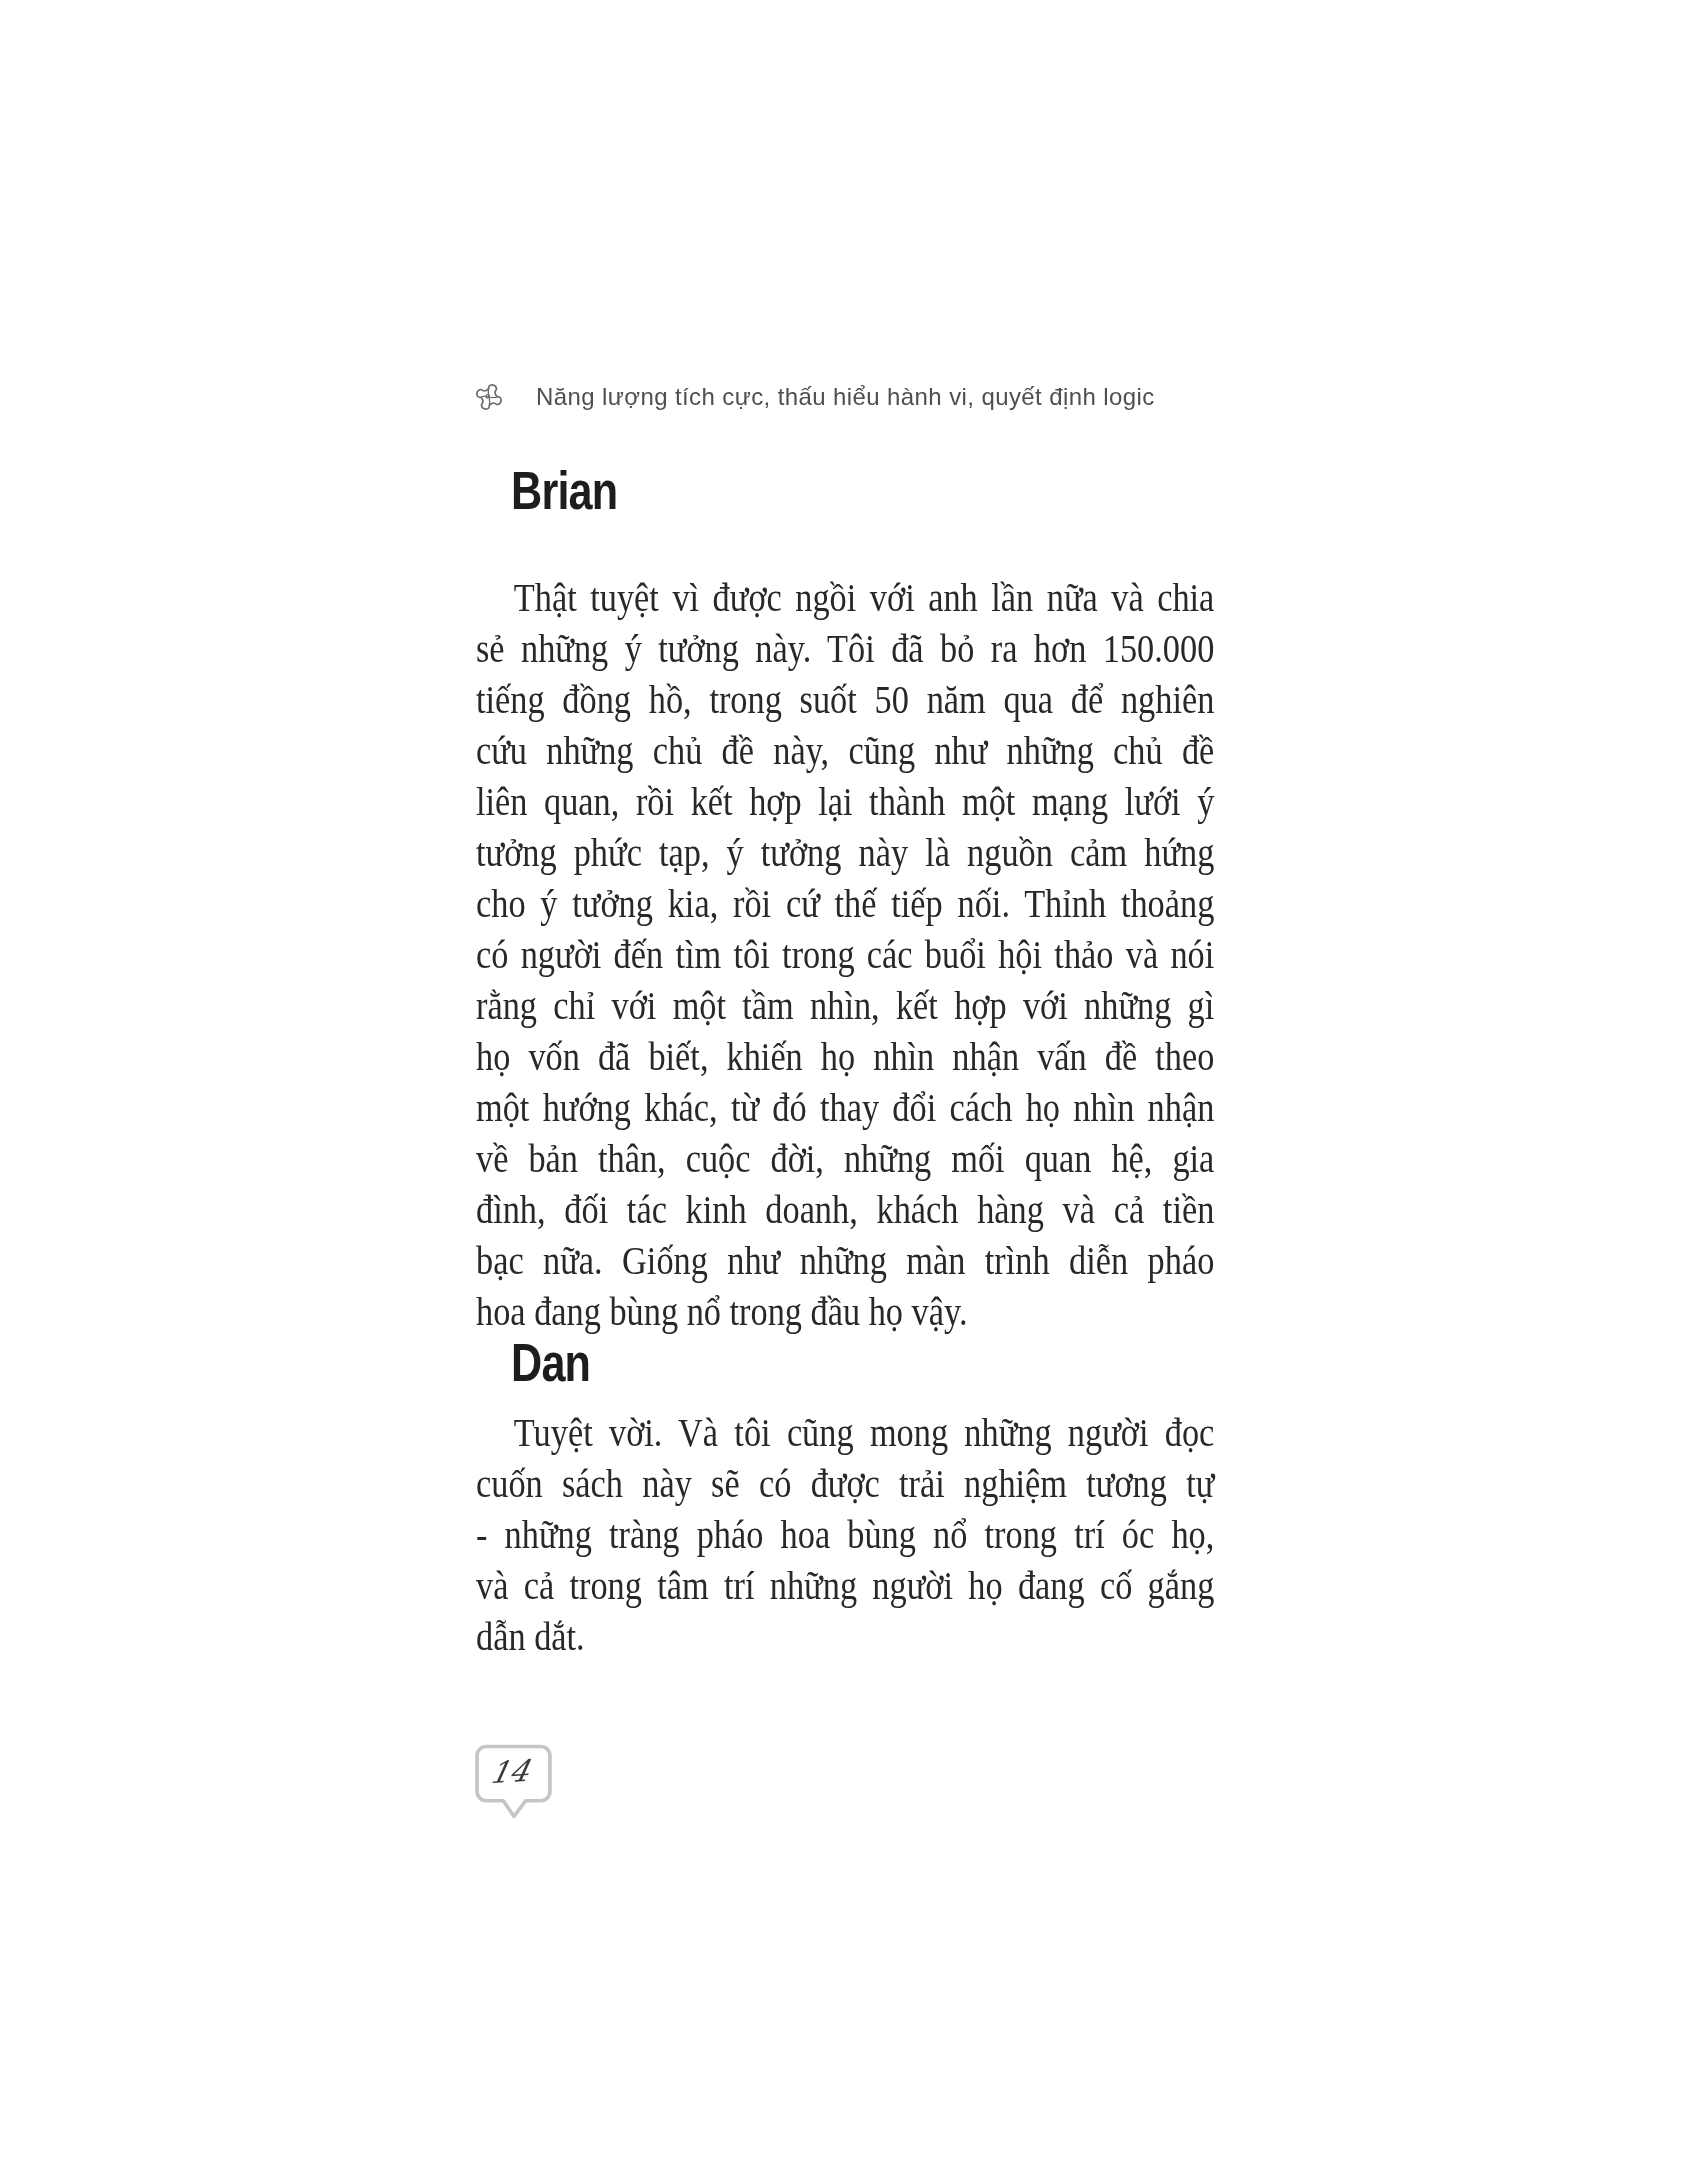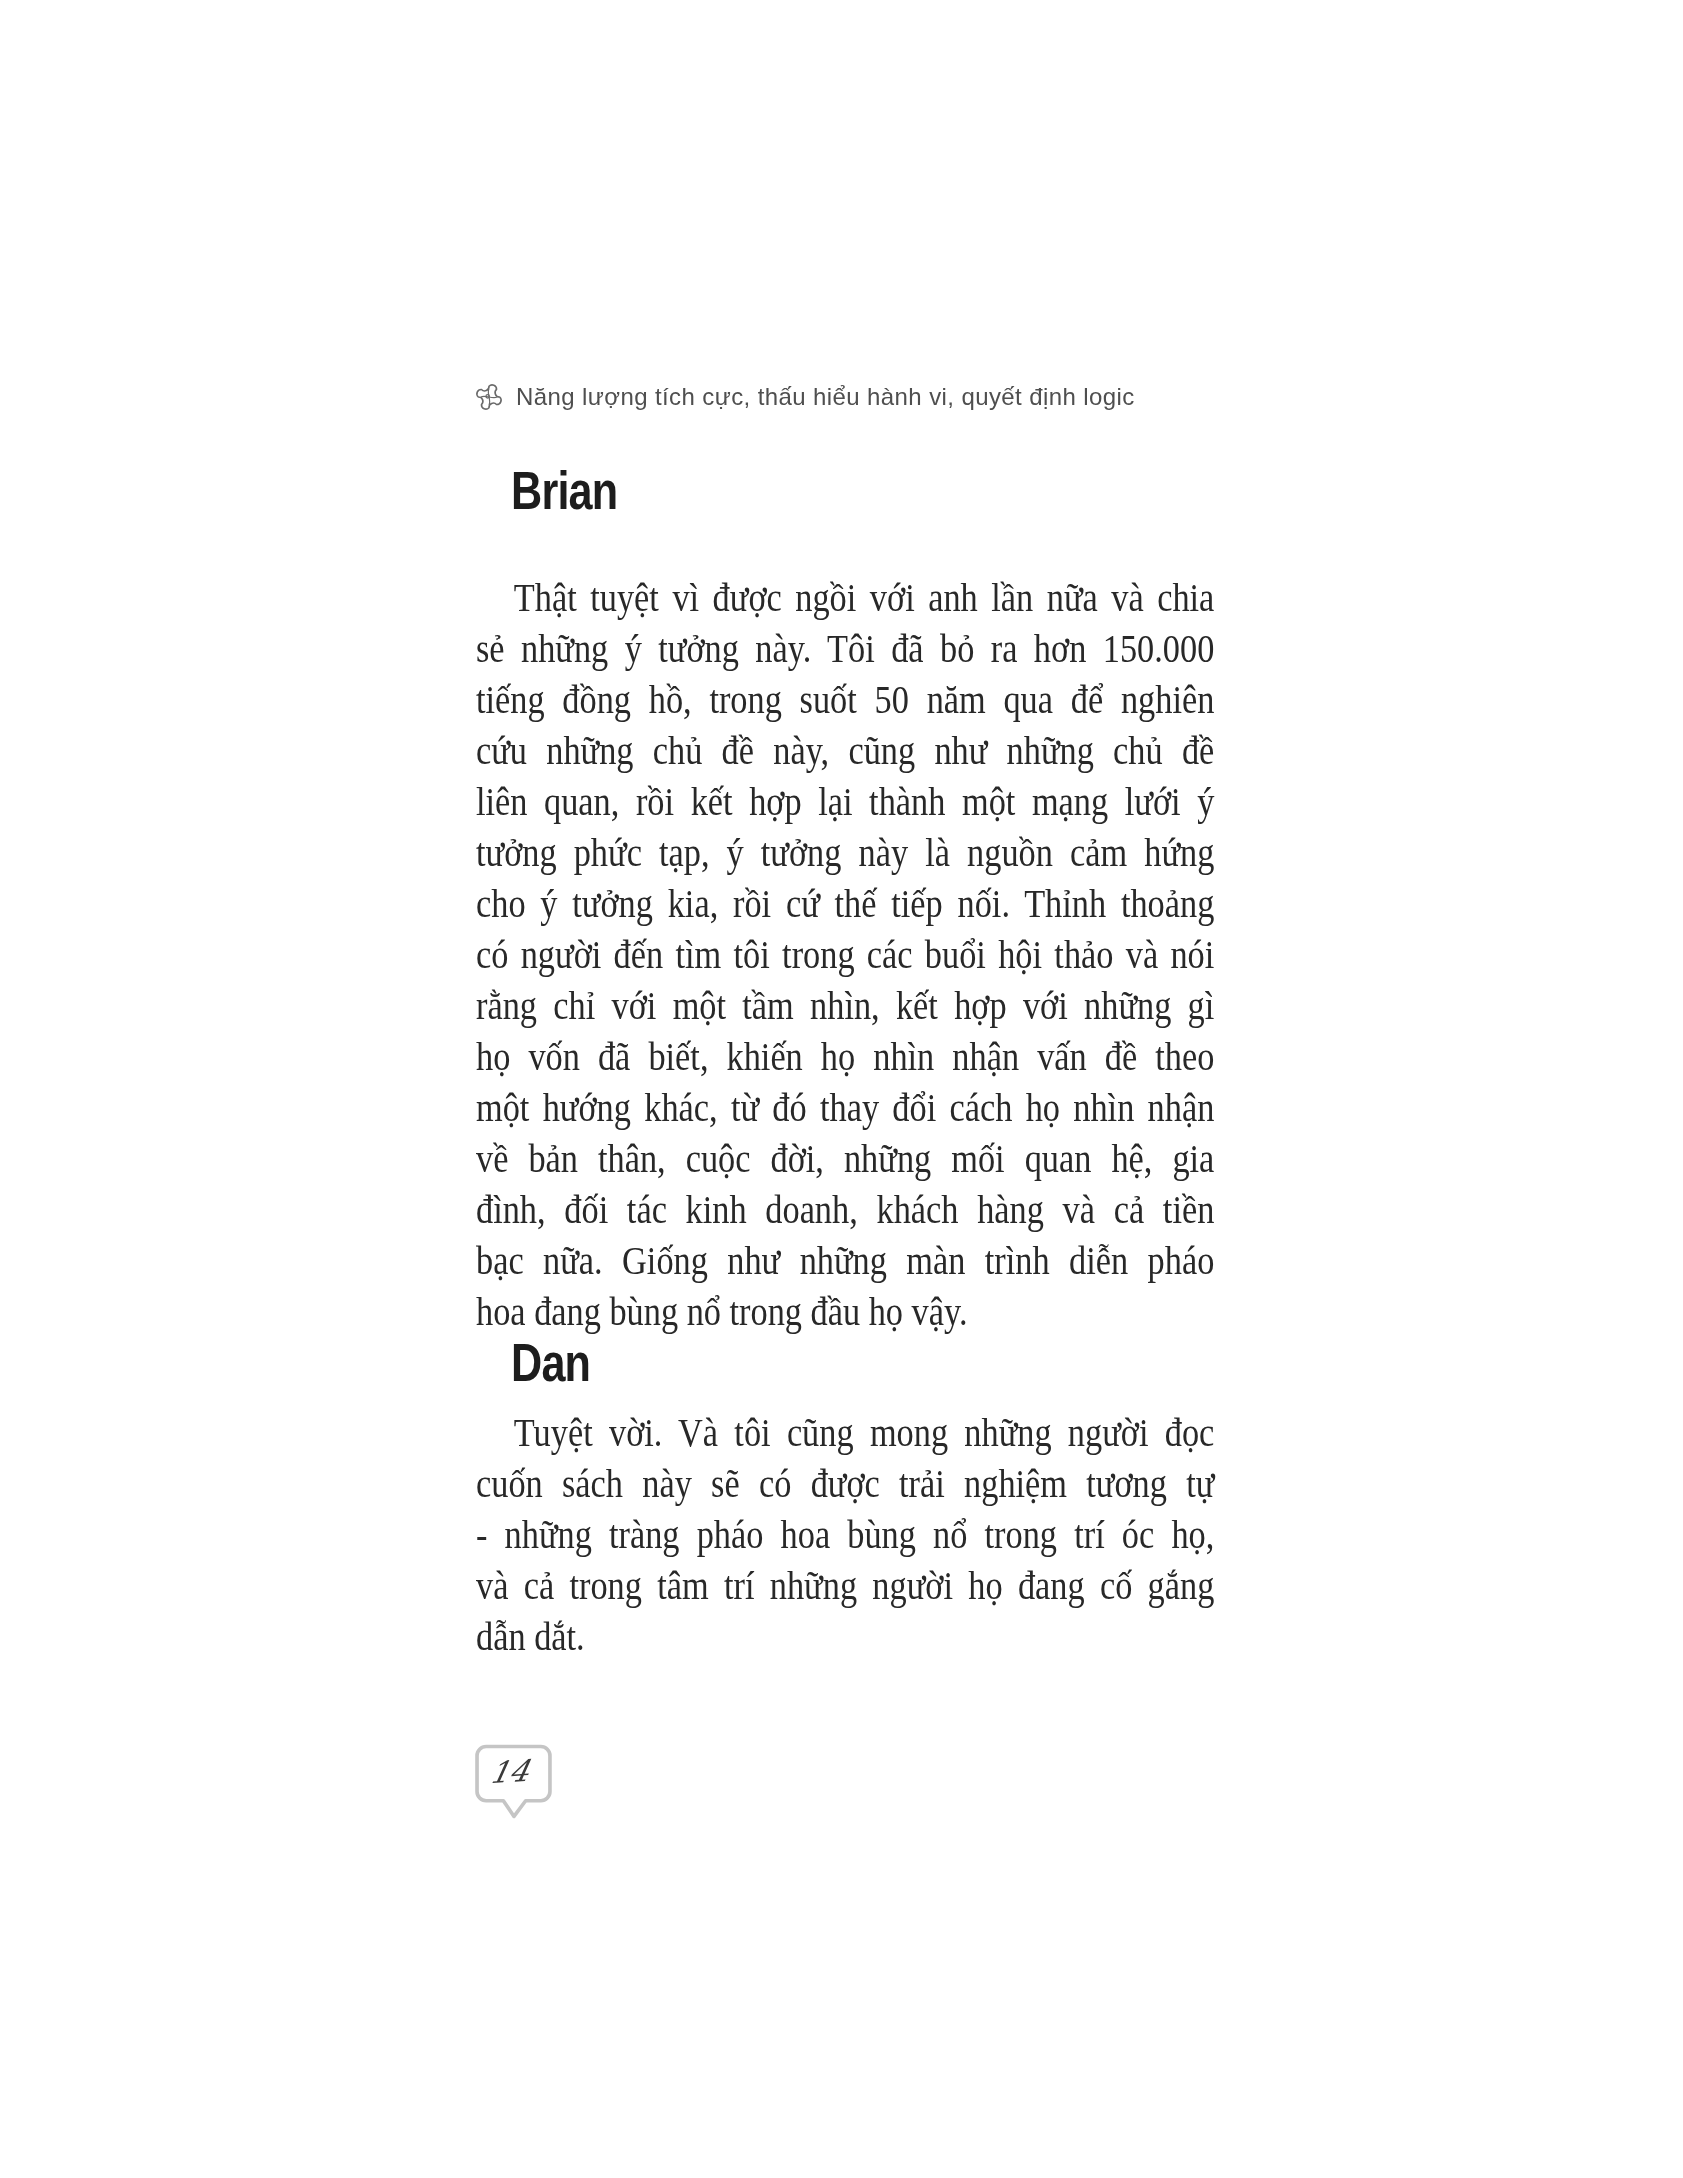--- a/index.html
+++ b/index.html
@@ -9,21 +9,21 @@
     font-family:"Liberation Serif", serif;
     position:relative;
     overflow:hidden;
   }
   .page{
     position:absolute;left:0;top:0;width:1683px;height:2178px;background:#ffffff;
   }
   
   .running-head{
     position:absolute;left:473px;top:380px;
-    display:flex;align-items:flex-start;gap:11px;
+    display:flex;align-items:flex-start;gap:31px;
   }
   .running-head .icon{width:32px;height:34px;display:inline-block;flex:0 0 auto;}
   .running-head-text{
     font-family:"Liberation Sans", sans-serif;
     font-size:24px;line-height:34px;
     color:#4f4f4f;letter-spacing:0.4px;
     white-space:nowrap;
   }
   
   .speaker-heading{

